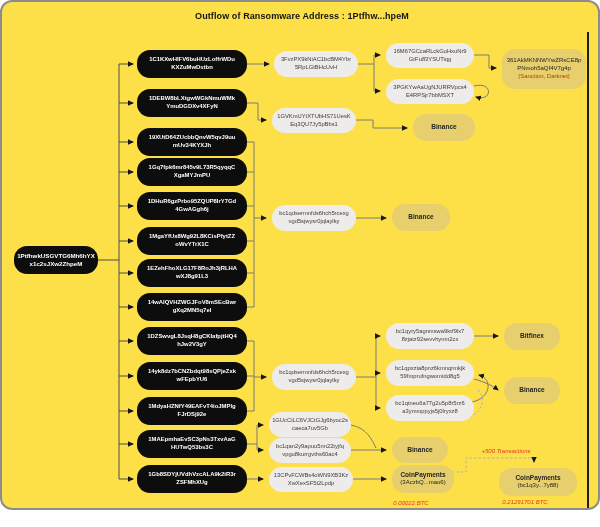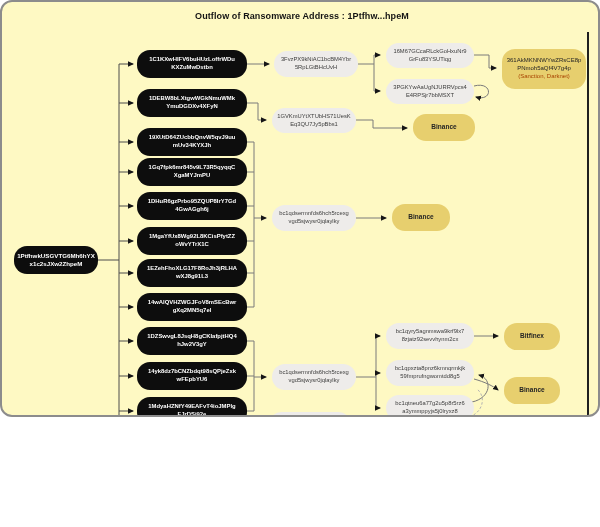--- a/index.html
+++ b/index.html
@@ -1,19 +1,19 @@
 <!DOCTYPE html>
 <html><head>
 <meta charset="utf-8">
 <style>
   html,body{margin:0;padding:0;background:#fff;}
   body{font-family:"Liberation Sans",sans-serif;}
   .canvas{
-    position:relative;width:600px;height:417px;box-sizing:border-box;
-    background:#fef9c3;border:2px solid #8c8c8c;border-radius:12px;overflow:hidden;
+    position:relative;width:600px;height:510px;box-sizing:border-box;
+    background:#fde047;border:2px solid #8c8c8c;border-radius:12px;overflow:hidden;
   }
   .title{
     position:absolute;left:0;top:9px;width:600px;text-align:center;
     font-size:9px;font-weight:bold;color:#141414;letter-spacing:.1px;
   }
   svg.edges{position:absolute;left:0;top:0;pointer-events:none;}
   .edge{stroke:var(--edge,#7a7a7a);stroke-width:1;fill:none;}
   .edge-dark{stroke:#4c4c4c;}
   .edge-dashed{stroke:#b3b3b3;stroke-width:1;fill:none;stroke-dasharray:2.5 2;}
   .node{

